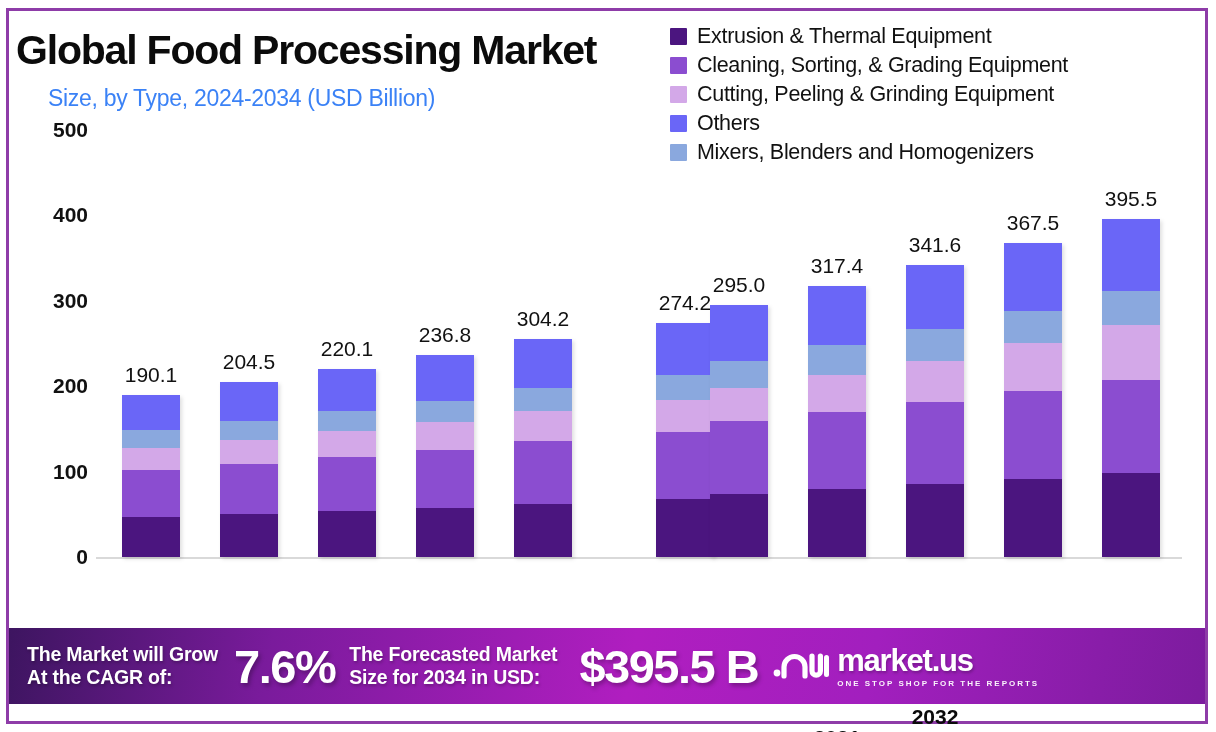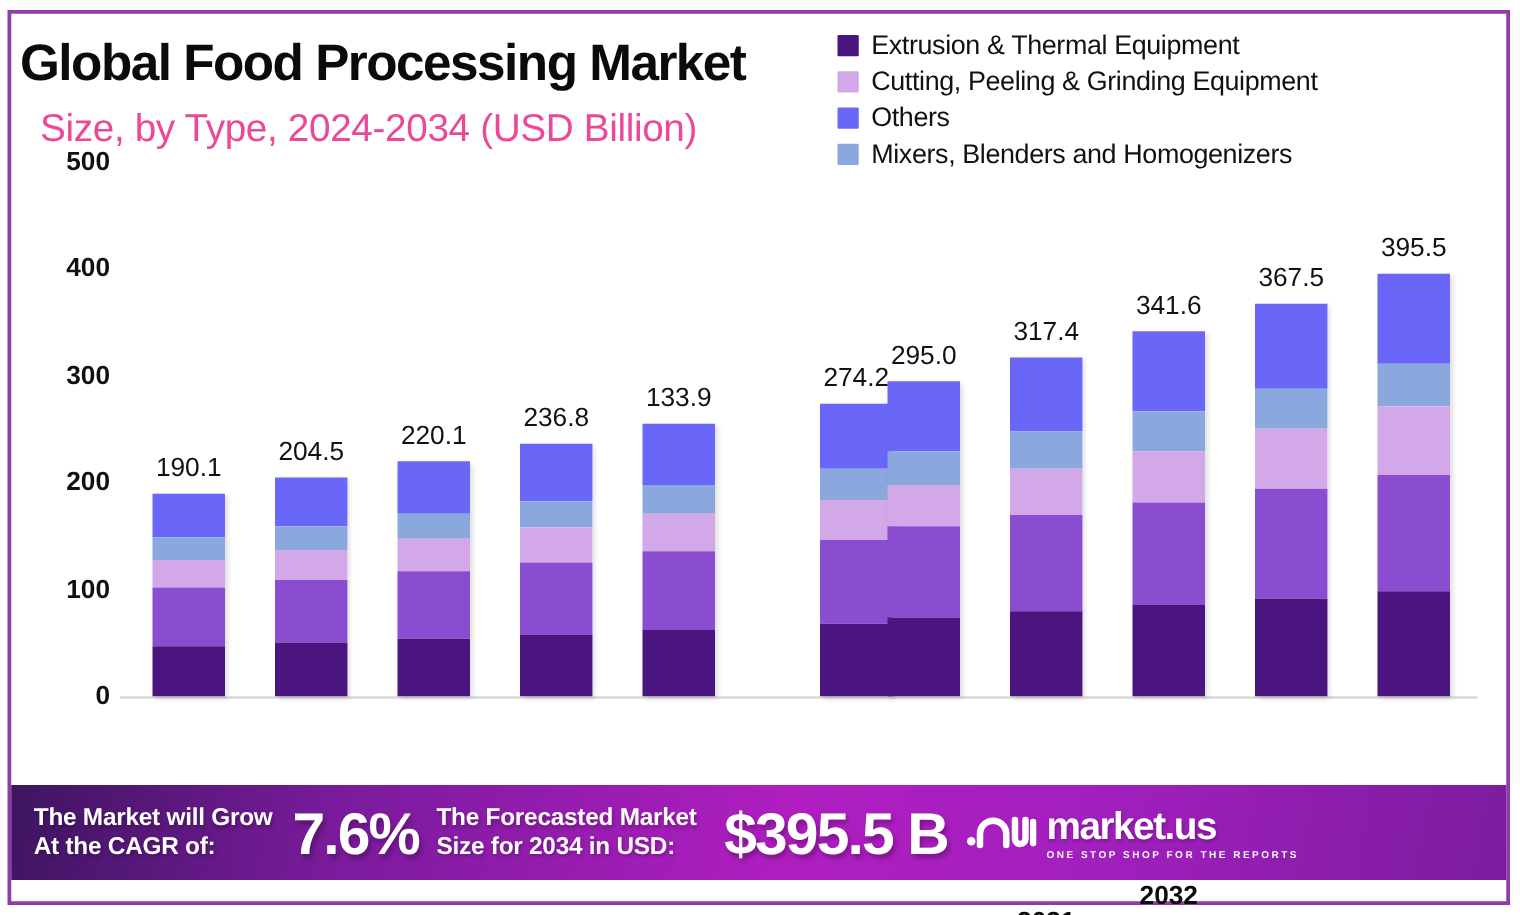--- a/index.html
+++ b/index.html
@@ -16,22 +16,22 @@
     position:absolute;left:6px;top:8px;width:1202px;height:716px;
     border:3px solid #8e3ca8;box-sizing:border-box;background:#ffffff;
   }
   
   #title{
     position:absolute;left:16px;top:30px;width:680px;
     font-size:41px;font-weight:bold;color:#0b0b0b;
     letter-spacing:-1.2px;line-height:1;white-space:nowrap;
   }
   #subtitle{
-    position:absolute;left:32px;top:85px;
-    font-size:31px;color:#ec4899;letter-spacing:-0.3px;white-space:nowrap;
+    position:absolute;left:48px;top:85px;
+    font-size:23px;color:#3b82f6;letter-spacing:-0.3px;white-space:nowrap;
   }
   
   #legend{
     position:absolute;left:670px;top:22px;width:530px;
   }
   .legend-row{
     display:flex;align-items:center;height:29px;
   }
   .legend-swatch{
     width:17px;height:17px;flex:0 0 17px;margin-right:10px;border-radius:1px;
@@ -99,20 +99,24 @@
 <div id="infographic">
   <div id="frame"></div>
 
   <div id="title">Global Food Processing Market</div>
   <div id="subtitle">Size, by Type, 2024-2034 (USD Billion)</div>
 
   <div id="legend">
       <div class="legend-row">
         <span class="legend-swatch" style="background: rgb(75, 21, 127);"></span>
         <span class="legend-label">Extrusion &amp; Thermal Equipment</span>
+      </div>
+      <div class="legend-row">
+        <span class="legend-swatch" style="background: rgb(139, 77, 208);"></span>
+        <span class="legend-label">Cleaning, Sorting, &amp; Grading Equipment</span>
       </div>
       <div class="legend-row">
         <span class="legend-swatch" style="background: rgb(211, 168, 232);"></span>
         <span class="legend-label">Cutting, Peeling &amp; Grinding Equipment</span>
       </div>
       <div class="legend-row">
         <span class="legend-swatch" style="background: rgb(106, 102, 247);"></span>
         <span class="legend-label">Others</span>
       </div>
       <div class="legend-row">
@@ -166,21 +170,21 @@
           <div class="bar-value" style="bottom: 210.227px;">236.8</div>
           <div class="bar" style="height: 202.227px;">
             <div class="seg" style="height: 45.8598px; background: rgb(106, 102, 247);"></div>
             <div class="seg" style="height: 21.0084px; background: rgb(138, 168, 222);"></div>
             <div class="seg" style="height: 27.9258px; background: rgb(211, 168, 232);"></div>
             <div class="seg" style="height: 58.1574px; background: rgb(139, 77, 208);"></div>
             <div class="seg" style="height: 49.2758px; background: rgb(75, 21, 127);"></div>
           </div>
         </div>
         <div class="bar-group" style="left: 418px;">
-          <div class="bar-value" style="bottom: 225.599px;">133.9</div>
+          <div class="bar-value" style="bottom: 225.599px;">304.2</div>
           <div class="bar" style="height: 217.599px;">
             <div class="seg" style="height: 48.8488px; background: rgb(106, 102, 247);"></div>
             <div class="seg" style="height: 22.7164px; background: rgb(138, 168, 222);"></div>
             <div class="seg" style="height: 30.0608px; background: rgb(211, 168, 232);"></div>
             <div class="seg" style="height: 62.769px; background: rgb(139, 77, 208);"></div>
             <div class="seg" style="height: 53.2042px; background: rgb(75, 21, 127);"></div>
           </div>
         </div>
         <div class="bar-group" style="left: 516px; margin-left: 44px;">
           <div class="bar-value" style="bottom: 242.167px;">274.2</div>

